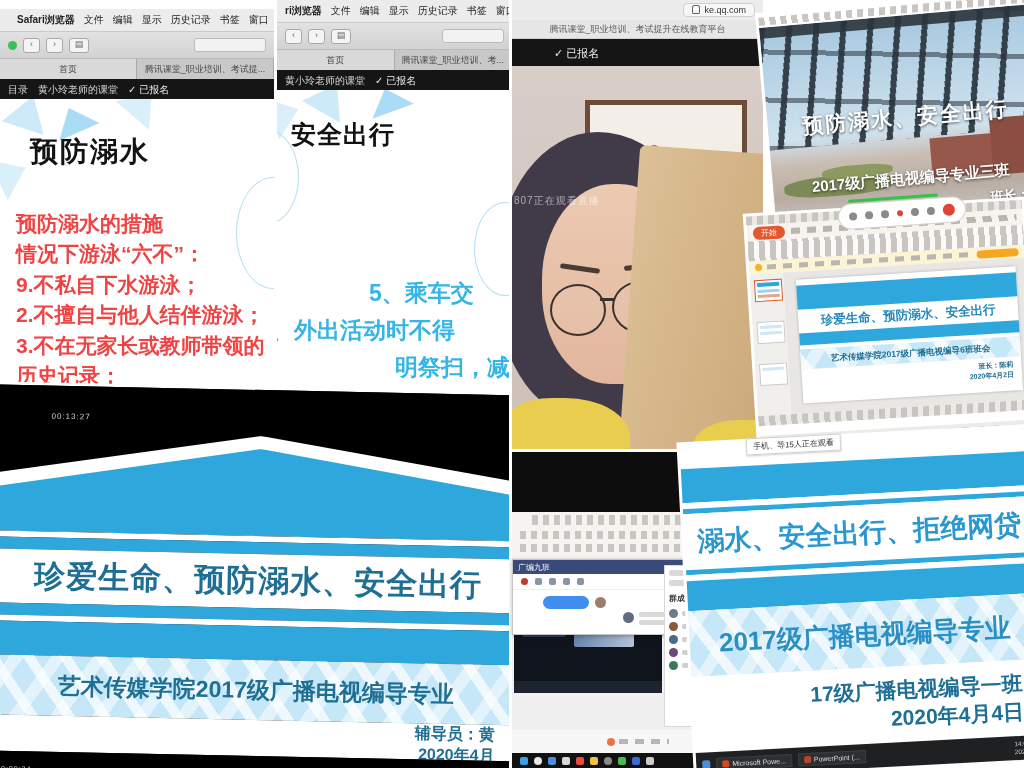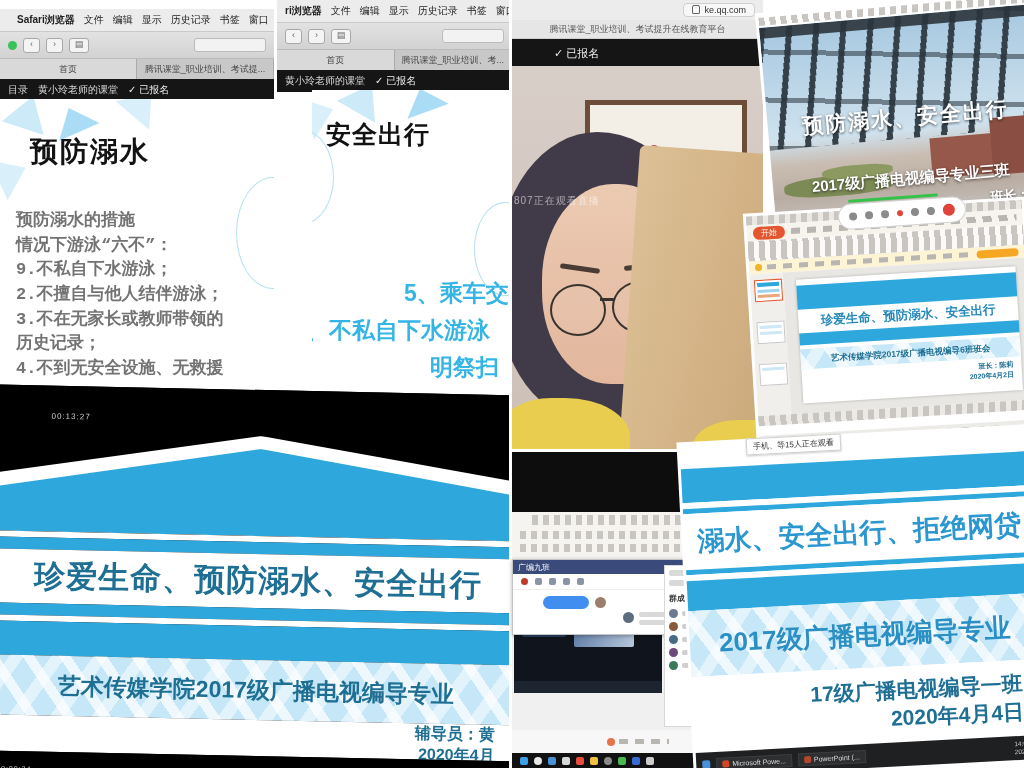--- a/index.html
+++ b/index.html
@@ -26,22 +26,22 @@
   .tab.active{background:#d9d9d9;}
   .coursebar{height:22px;background:#151515;color:#d8d8d8;display:flex;align-items:center;gap:10px;
              padding:0 8px;font-size:10px;white-space:nowrap;overflow:hidden;}
   .enrolled{color:#eee;}
 
   
   .slidewhite{position:absolute;left:0;right:0;bottom:0;background:#fff;overflow:hidden;}
   .tri{position:absolute;width:0;height:0;border-left:22px solid transparent;border-right:22px solid transparent;}
   .ring{position:absolute;border:1.5px solid #b5e0f2;border-radius:50%;}
   .slideAtitle{position:absolute;left:30px;top:34px;font-size:28px;font-weight:bold;color:#121212;letter-spacing:2px;}
-  .slideAbody{position:absolute;left:16px;top:110px;font-size:17px;line-height:1.45;font-weight:600;
-              color:#737373;font-family:Liberation Mono, monospace;white-space:nowrap;}
+  .slideAbody{position:absolute;left:16px;top:110px;font-size:21px;line-height:1.45;font-weight:600;
+              color:#ef4444;font-family:Liberation Sans, sans-serif;white-space:nowrap;}
   .slideBtitle{position:absolute;left:14px;top:28px;font-size:25px;font-weight:bold;color:#121212;letter-spacing:1px;}
   .slideBcyan{position:absolute;left:0;top:185px;width:260px;font-size:23px;line-height:1.6;color:#35b5e5;
               font-weight:bold;white-space:nowrap;overflow:hidden;}
 
   
   .urlrow{height:20px;background:#ececec;display:flex;align-items:center;justify-content:flex-end;padding:0 8px;}
   .urlpill{background:#f7f7f7;border:1px solid #cfcfcf;border-radius:4px;font-size:9px;color:#333;
            padding:1px 8px;display:flex;align-items:flex-start;gap:4px;}
   .lockico{width:6px;height:7px;border:1px solid #666;border-radius:2px 2px 1px 1px;position:relative;}
   .sitebar{height:18px;background:#e6e6e6;border-bottom:1px solid #cfcfcf;display:flex;align-items:center;
@@ -211,30 +211,30 @@
       <span style="width:60px;height:12px;background:#f2f2f2;border:1px solid #bbb;border-radius:3px;"></span>
     </div>
     <div class="tabsrow">
       <span class="tab active">首页</span>
       <span class="tab">腾讯课堂_职业培训、考...</span>
     </div>
     <div class="coursebar">
       <span>黄小玲老师的课堂</span>
       <span class="enrolled">✓ 已报名</span>
     </div>
-    <div class="slidewhite" style="top:90px;margin-left:35px;">
+    <div class="slidewhite" style="top:90px;">
       <span class="tri" style="left:30px;top:-8px;border-bottom:32px solid #cdeaf8;transform:rotate(30deg);"></span>
       <span class="tri" style="left:90px;top:-2px;border-bottom:24px solid #aadcf5;transform:rotate(-20deg);"></span>
       <span class="tri" style="left:-14px;top:10px;border-bottom:28px solid #d9f0fb;transform:rotate(70deg);"></span>
       <span class="ring" style="right:-24px;top:112px;width:60px;height:92px;"></span>
       <span class="ring" style="left:-40px;top:40px;width:60px;height:92px;"></span>
       <div class="slideBtitle">安全出行</div>
       <div class="slideBcyan">
         <div style="margin-left:92px;">5、乘车交</div>
-        <div style="margin-left:-6px;">、不私自下水游泳</div>
+        <div style="margin-left:-6px;">、外出活动时不得</div>
         <div style="margin-left:118px;">明祭扫，减少</div>
       </div>
     </div>
   </div>
 
   <div class="panel" style="left:-8px;top:390px;width:532px;height:394px;z-index:3;transform:rotate(1.2deg);background:#000;">
     <div class="abs" style="left:0;top:0;right:0;height:46px;background:#000;">
       <span class="timestamp" style="left:56px;top:26px;">00:13:27</span>
     </div>
     <div class="chev" style="position:absolute;left:0;top:46px;right:0;height:100px;">

